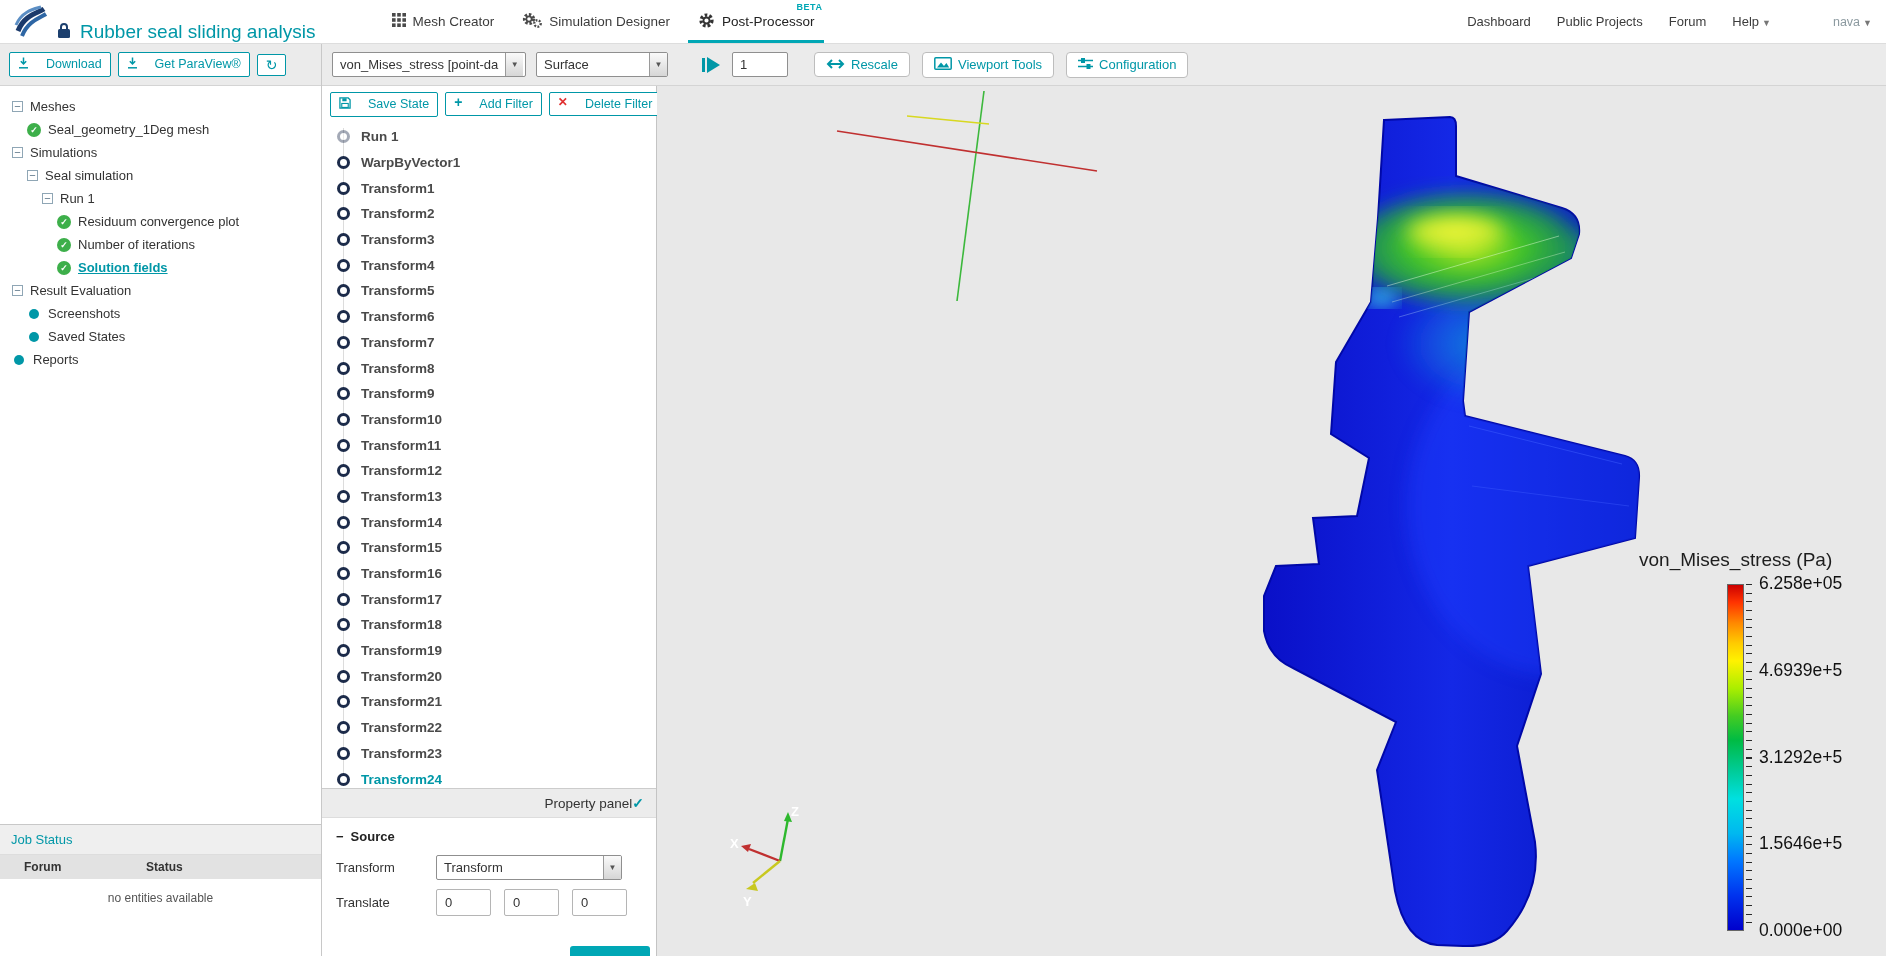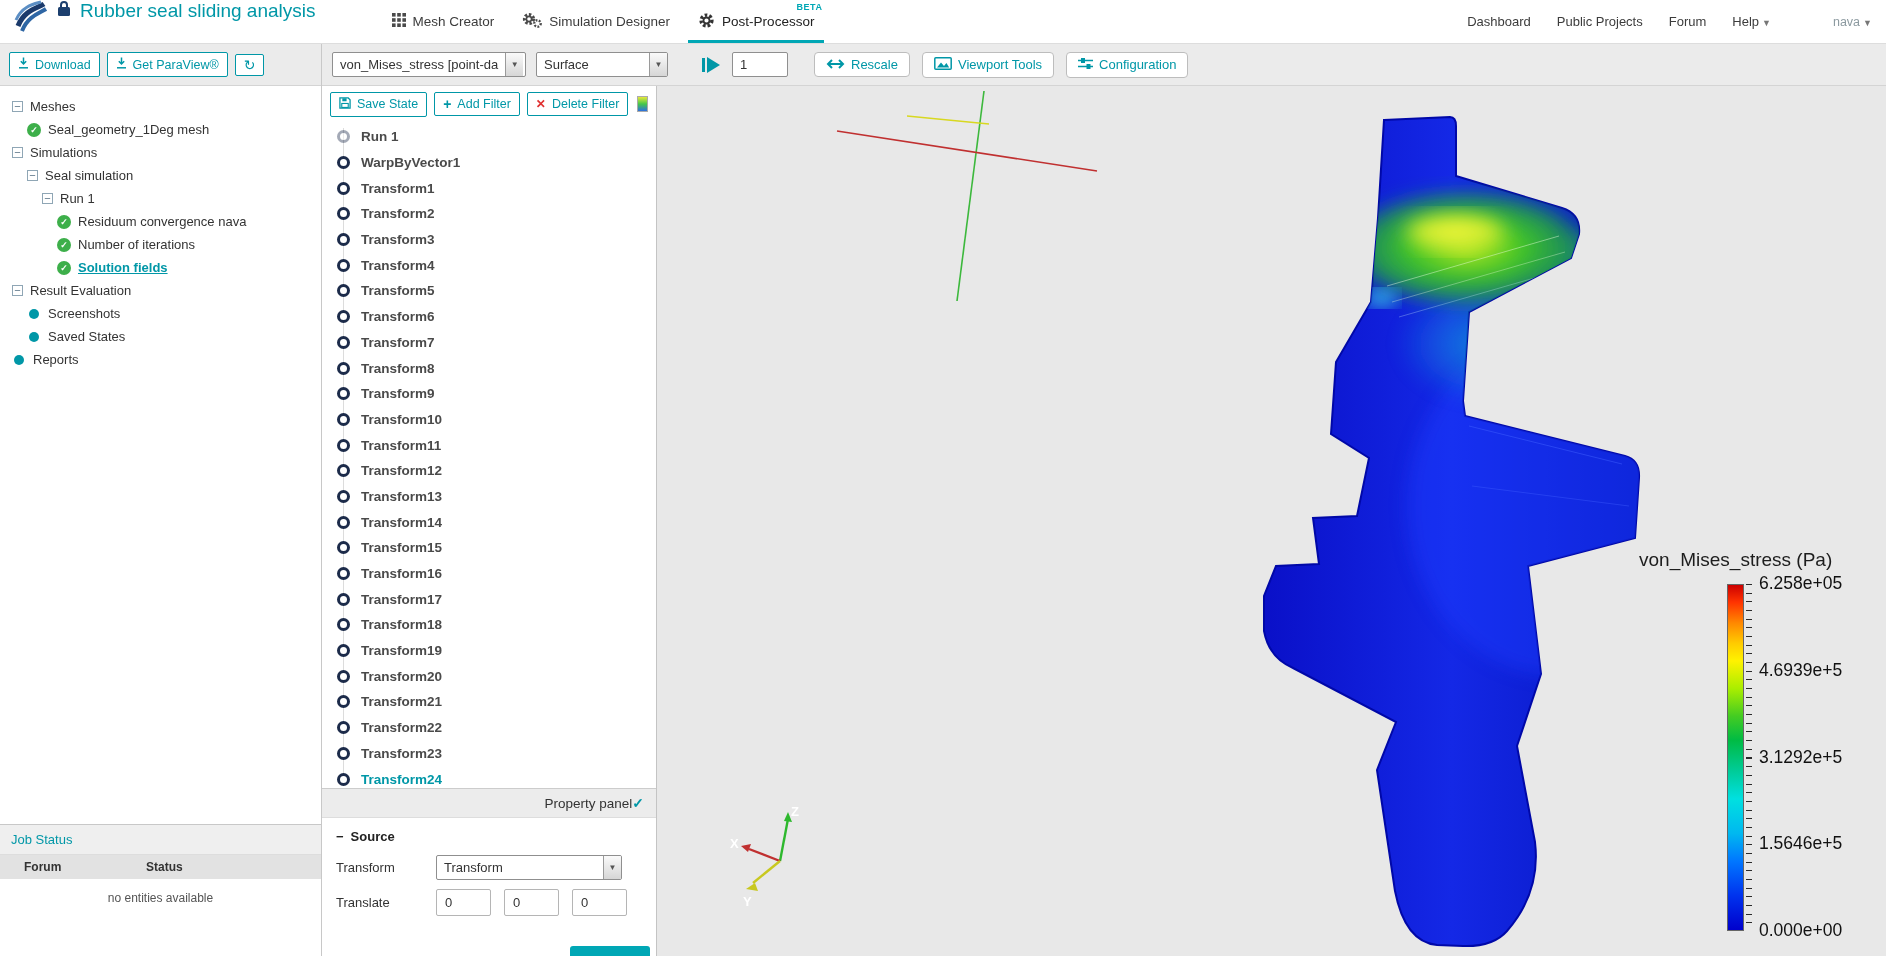--- a/index.html
+++ b/index.html
@@ -3,21 +3,21 @@
 <meta charset="utf-8">
 <style>
   * { margin:0; padding:0; box-sizing:border-box; }
   html,body { width:1886px; height:956px; overflow:hidden; background:#fff;
               font-family:"Liberation Sans", sans-serif; }
   .app { width:1886px; height:956px; display:flex; flex-direction:column; }
 
   
   .topbar { height:44px; flex:none; background:#fff; border-bottom:1px solid #ddd;
             display:flex; align-items:stretch; padding:0 14px; position:relative; }
-  .brand { display:flex; align-items:flex-start; gap:9px; }
+  .brand { display:flex; align-items:flex-end; gap:9px; }
   .app-title { color:#0097a7; font-size:19px; }
   .main-nav { display:flex; align-items:stretch; margin-left:62px; }
   .nav-item { position:relative; display:flex; align-items:center; gap:7px; padding:0 14px;
               font-size:13.5px; color:#3c3c3c; cursor:pointer; }
   .nav-item.active { color:#222; }
   .nav-item.active::after { content:''; position:absolute; left:4px; right:4px; bottom:0;
               height:3px; background:#00a7b5; }
   .beta { position:absolute; top:2px; right:6px; font-size:9px; font-weight:bold;
           color:#00a7b5; letter-spacing:.5px; }
   .top-links { margin-left:auto; display:flex; align-items:center; gap:26px; font-size:13px; color:#3c3c3c; }
@@ -27,21 +27,21 @@
 
   
   .content { flex:1; display:flex; min-height:0; }
   .sidebar { width:322px; flex:none; background:#fff; border-right:1px solid #c8c8c8;
              display:flex; flex-direction:column; }
   .main-area { flex:1; display:flex; flex-direction:column; min-width:0; }
 
   
   .sidebar-toolbar { height:42px; flex:none; background:#ebebeb; border-bottom:1px solid #d4d4d4;
                      display:flex; align-items:center; gap:7px; padding:0 9px; }
-  .btn-teal { display:inline-flex; align-items:center; gap:6px; background:#fff;
+  .btn-teal { display:inline-flex; gap:17px; background:#fff;
               border:1px solid #0097a7; color:#0097a7; border-radius:2px;
               padding:4px 8px; font-size:12.5px; cursor:pointer; white-space:nowrap; }
   .project-tree { flex:1; overflow:hidden; padding-top:9px; }
   .tree-row { display:flex; align-items:center; gap:7px; height:23px; cursor:pointer; }
   .tree-label { font-size:13px; color:#333; white-space:nowrap; }
   .tree-row.selected .tree-label { color:#0097a7; font-weight:bold; text-decoration:underline; }
   .ico-collapse { width:11px; height:11px; flex:none; border:1px solid #8fa6b5; background:#fff;
                   color:#5a7486; font-size:11px; line-height:9px; text-align:center; }
   .ico-check { width:14px; height:14px; flex:none; border-radius:50%; background:#3daf4a;
                color:#fff; font-size:9px; line-height:14px; text-align:center; font-weight:bold; }
@@ -246,21 +246,21 @@
           <div class="tree-row" style="padding-left: 27px;">
             <span class="ico-collapse">−</span>
             <span class="tree-label">Seal simulation</span>
           </div>
           <div class="tree-row" style="padding-left: 42px;">
             <span class="ico-collapse">−</span>
             <span class="tree-label">Run 1</span>
           </div>
           <div class="tree-row" style="padding-left: 57px;">
             <span class="ico-check">✓</span>
-            <span class="tree-label">Residuum convergence nava</span>
+            <span class="tree-label">Residuum convergence plot</span>
           </div>
           <div class="tree-row" style="padding-left: 57px;">
             <span class="ico-check">✓</span>
             <span class="tree-label">Number of iterations</span>
           </div>
           <div class="tree-row selected" style="padding-left: 57px;">
             <span class="ico-check">✓</span>
             <span class="tree-label">Solution fields</span>
           </div>
           <div class="tree-row" style="padding-left: 12px;">

